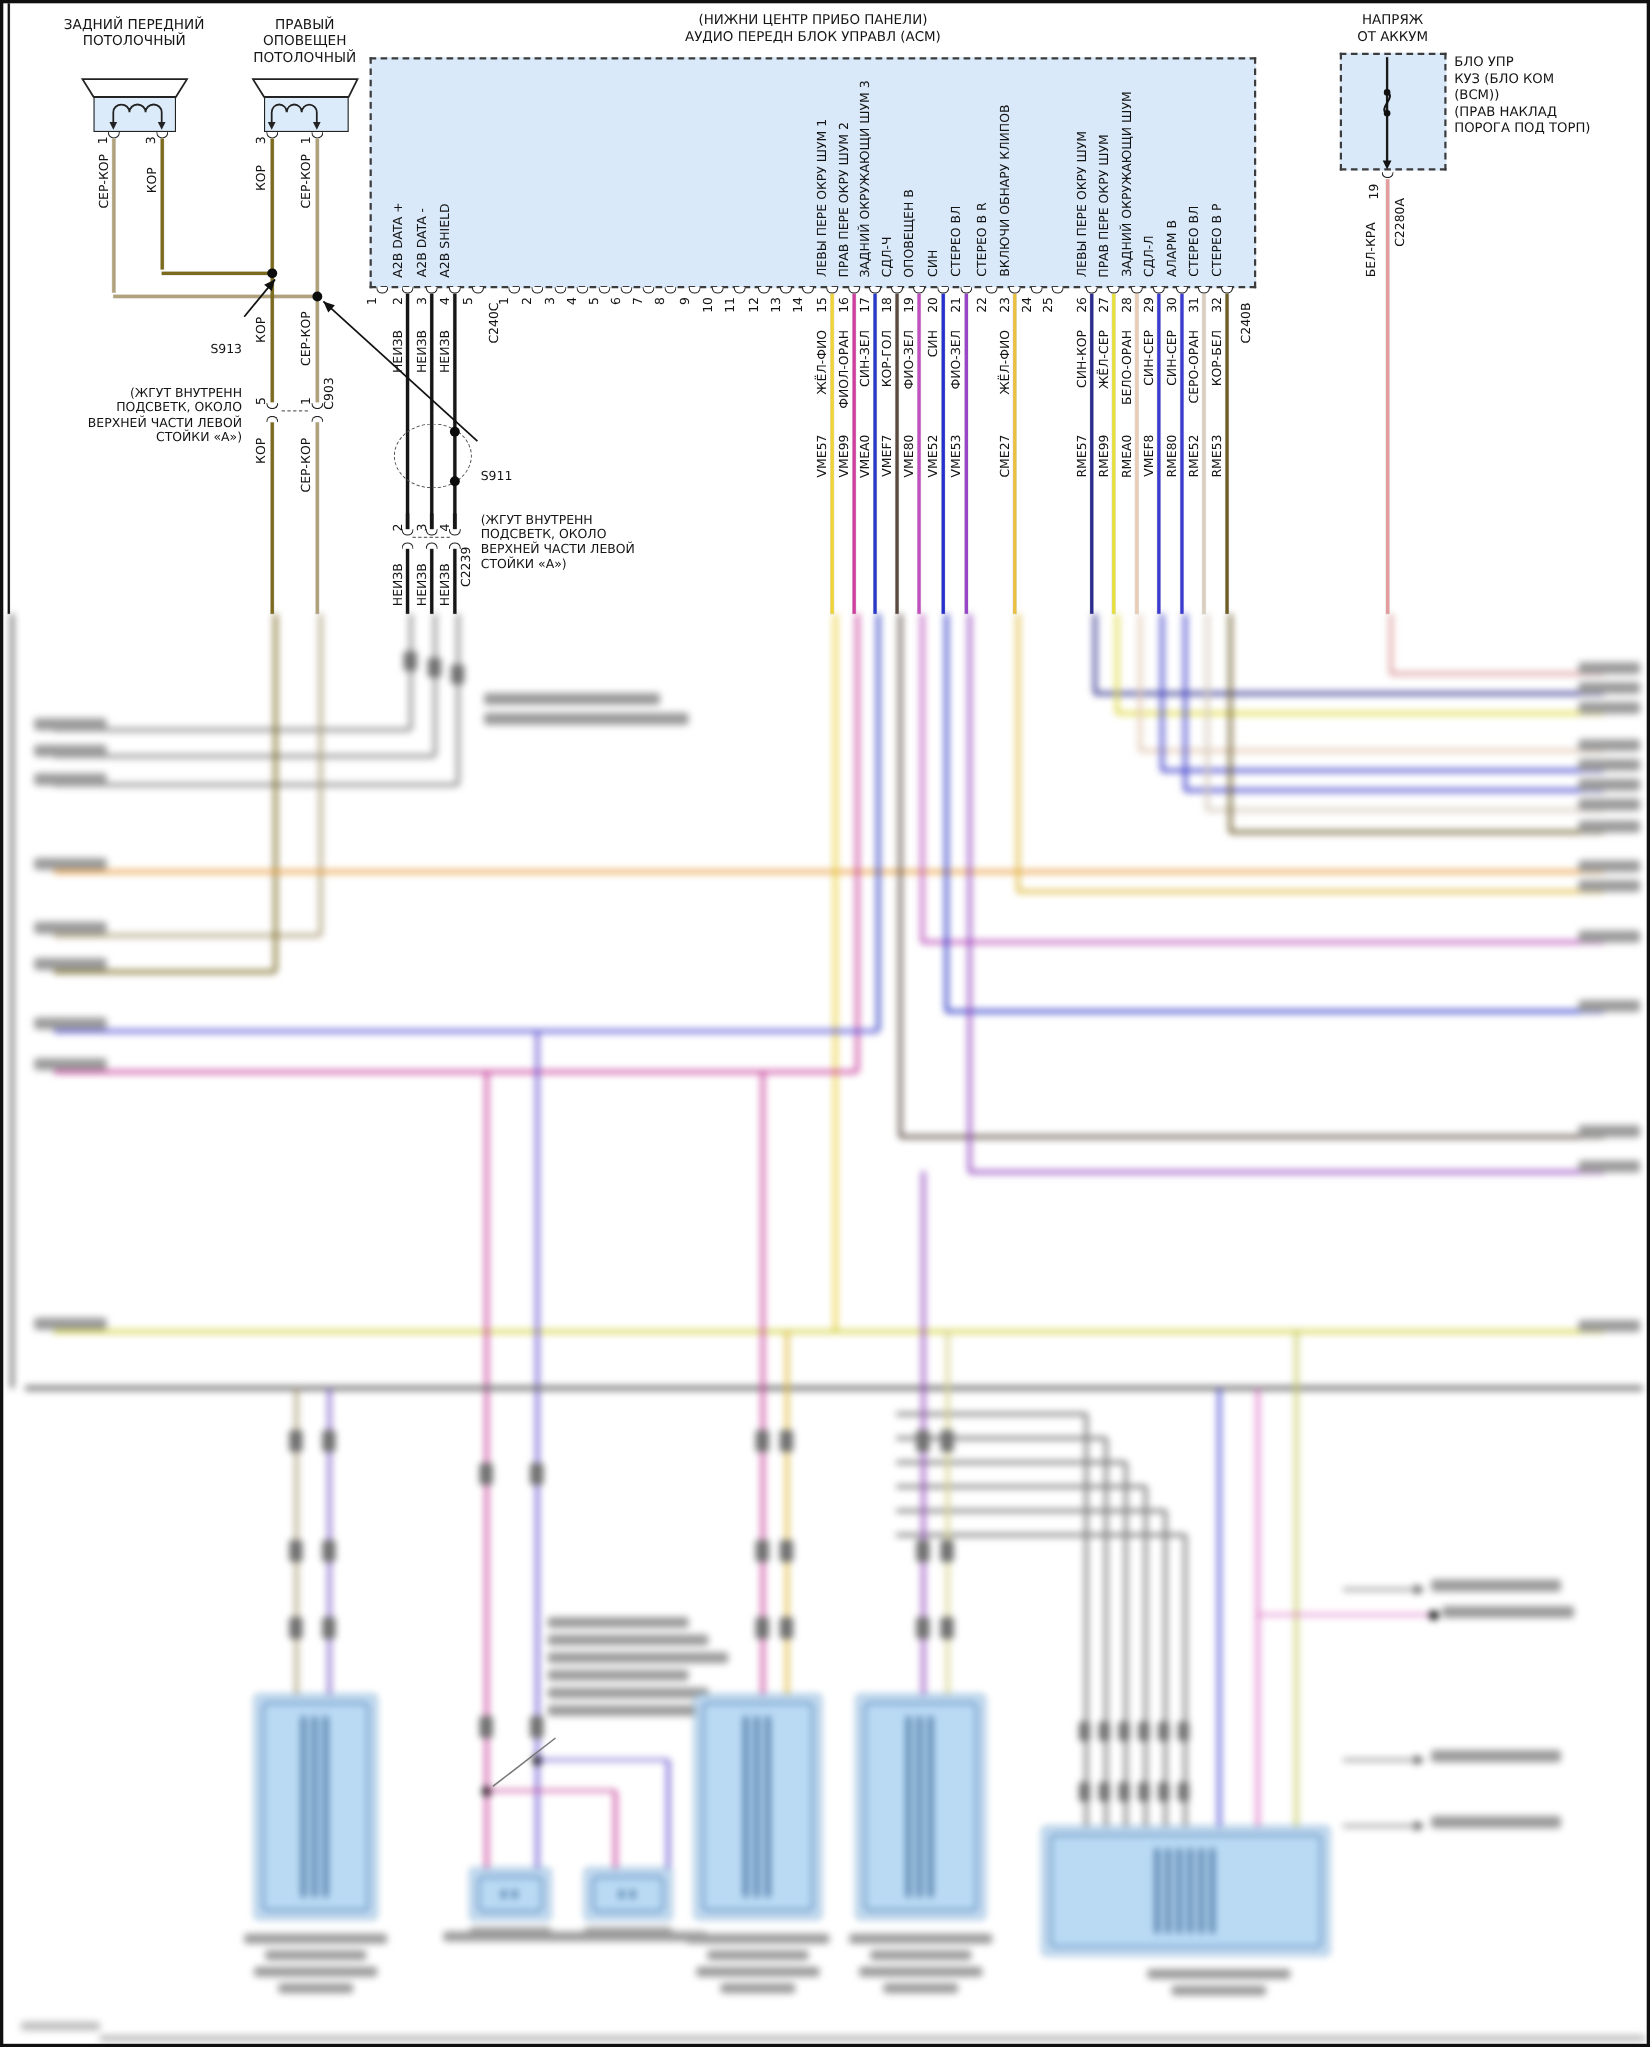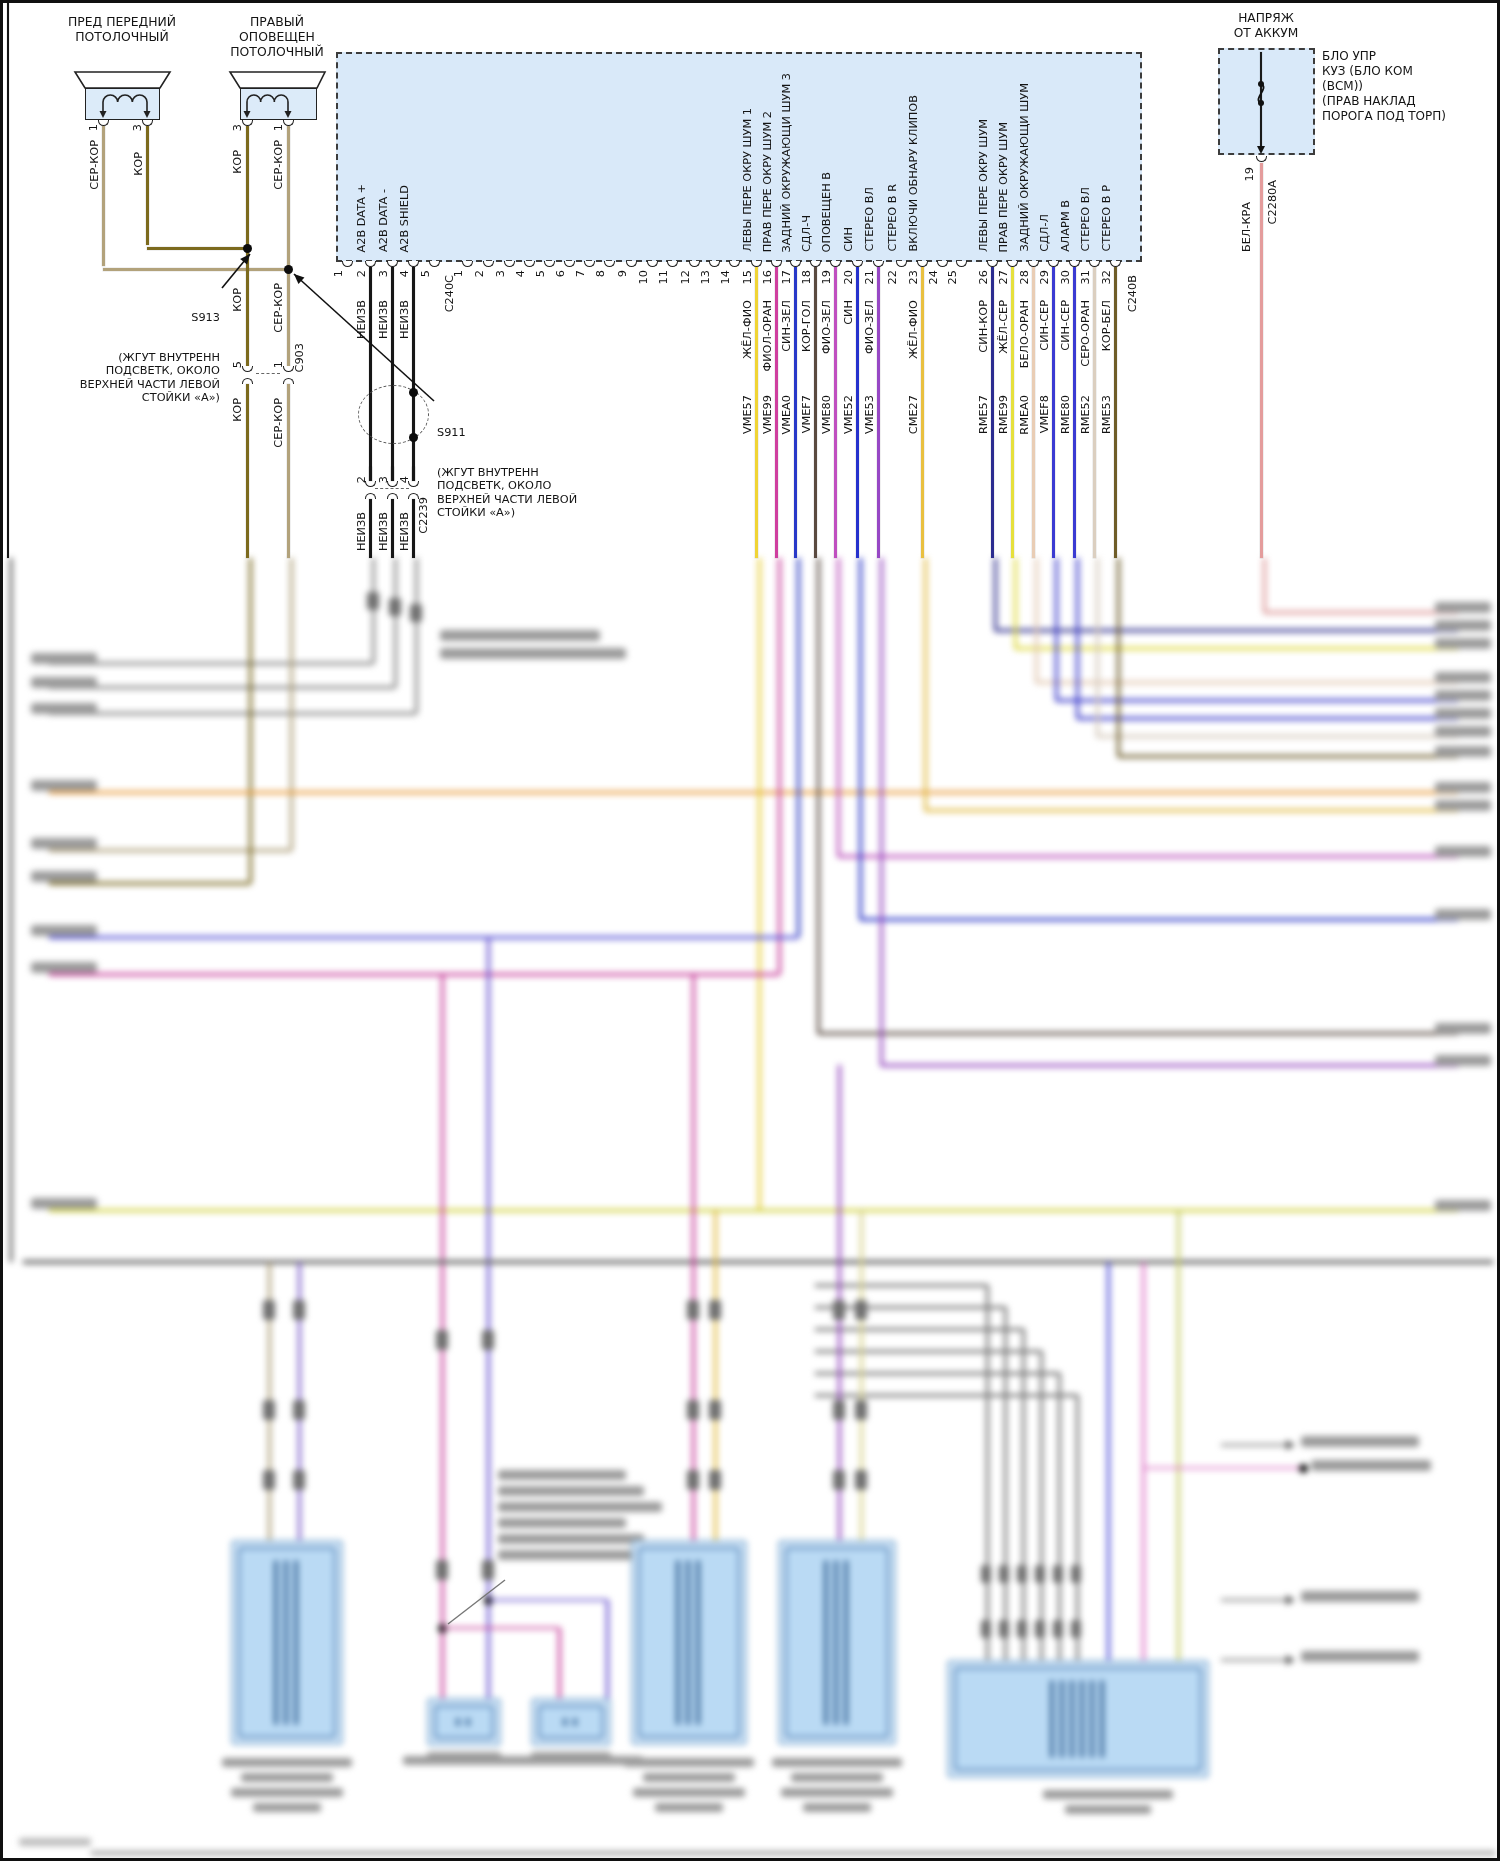--- a/index.html
+++ b/index.html
@@ -29,25 +29,27 @@
   .bar{position:absolute;background:#3d6a9a;border-radius:2px}
   #blurwrap{position:absolute;left:3px;top:558px;width:1494px;height:1300px;
             filter:blur(3.4px);overflow:hidden}
   svg{position:absolute;left:0;top:0;z-index:40}
 </style>
 </head>
 <body>
 
 <div id="canvas">
 
-  <div class="lbl pre c" style="left:47px;top:14px;width:150px;font-size:12.4px;line-height:15.2px">ПРЕД ПЕРЕДНИЙ
+  <div class="lbl pre c" style="left:47px;top:14px;width:150px;font-size:12.4px;line-height:15.2px">ЗАДНИЙ ПЕРЕДНИЙ
 ПОТОЛОЧНЫЙ</div>
   <div class="lbl pre c" style="left:212px;top:14px;width:130px;font-size:12.4px;line-height:15.2px">ПРАВЫЙ
 ОПОВЕЩЕН
 ПОТОЛОЧНЫЙ</div>
+  <div class="lbl pre c" style="left:439px;top:11px;width:600px;font-size:12.2px;line-height:14.8px">(НИЖНИ ЦЕНТР ПРИБО ПАНЕЛИ)
+АУДИО ПЕРЕДН БЛОК УПРАВЛ (АСМ)</div>
   <div class="lbl pre c" style="left:1212px;top:11px;width:108px;font-size:12.2px;line-height:14.8px">НАПРЯЖ
 ОТ АККУМ</div>
   <div class="lbl pre" style="left:1322px;top:49px;font-size:12px;line-height:15px">БЛО УПР
 КУЗ (БЛО КОМ
 (ВСМ))
 (ПРАВ НАКЛАД
 ПОРОГА ПОД ТОРП)</div>
   <span class="lbl" style="left:1269px;top:74px;font-size:12px">ПРЕД</span>
   <span class="lbl" style="left:1269px;top:90px;font-size:12px">15</span>
   <span class="lbl" style="left:1269px;top:106px;font-size:12px">15А</span>

